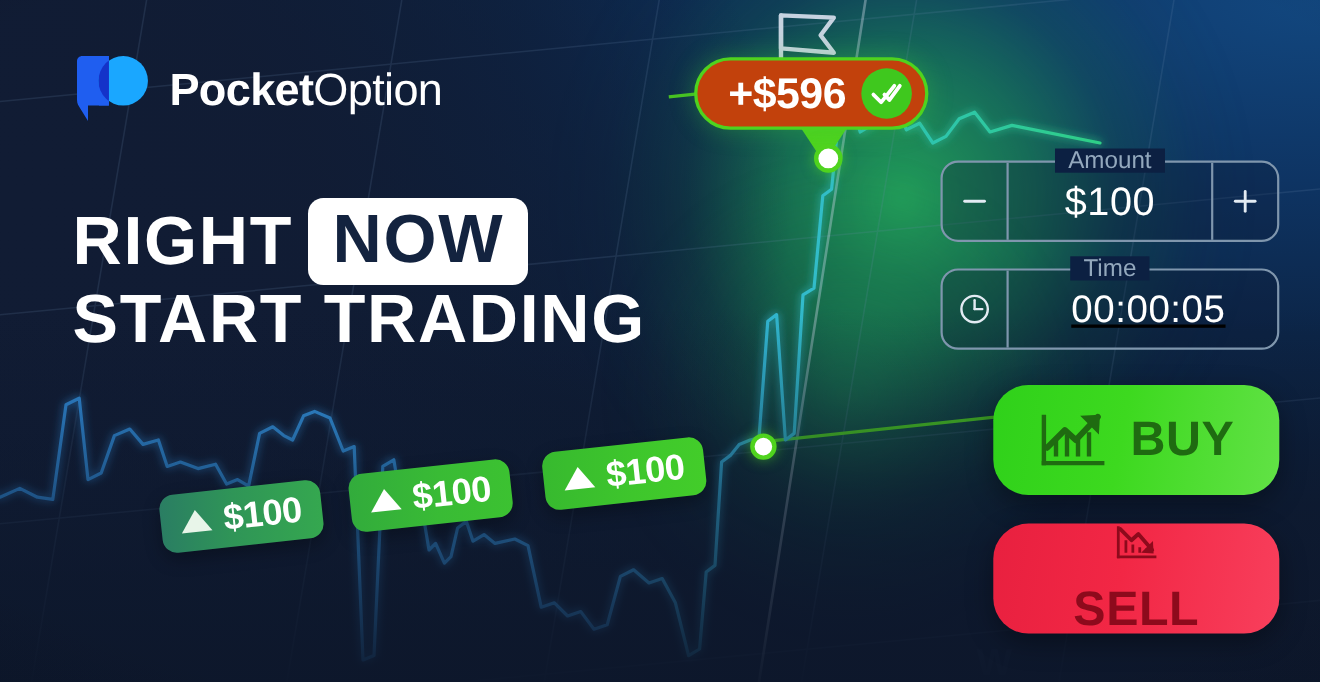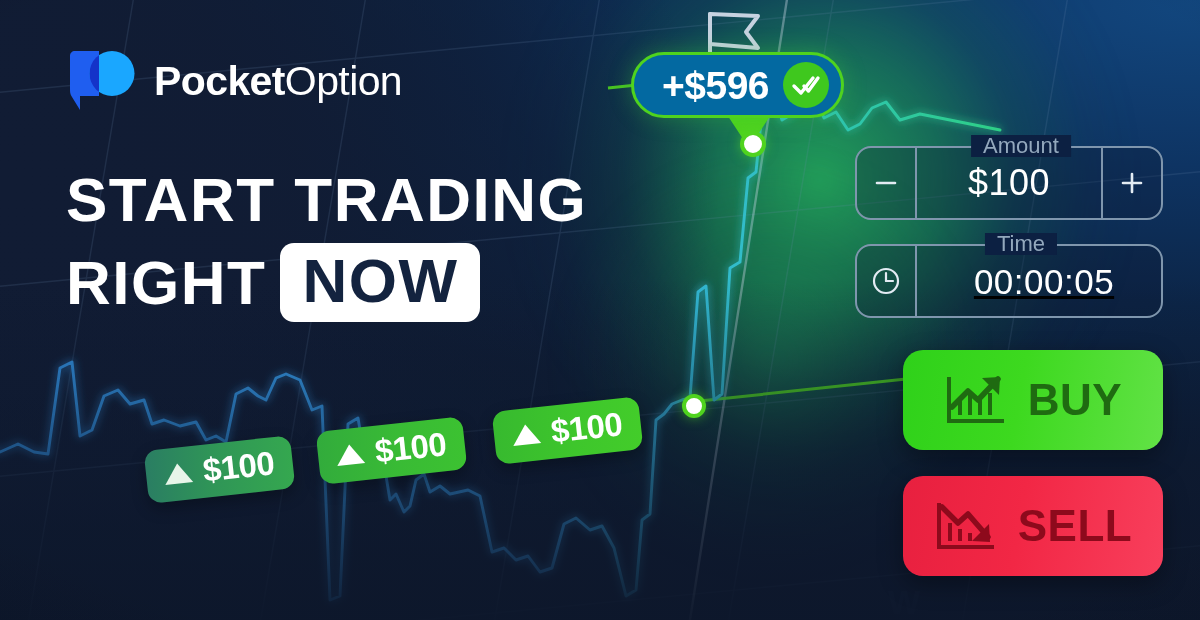--- a/index.html
+++ b/index.html
@@ -67,21 +67,21 @@
     border-radius:14px;
     padding:6px 22px 10px 22px;
     letter-spacing:1.5px;
   }
 
   
   .flag-icon{position:absolute;left:700px;top:8px;}
   .callout{
     position:absolute;left:631px;top:52px;
     display:flex;align-items:center;gap:14px;
-    background:#0369a1;
+    background:#c2410c;
     border:3px solid #4fd31e;
     border-radius:34px;
     padding:7px 12px 7px 28px;
     box-shadow:0 0 22px rgba(60,200,60,0.35);
   }
   .callout-text{
     font-size:39px;font-weight:bold;color:#ffffff;letter-spacing:-0.5px;line-height:1;white-space:nowrap;
   }
   .callout-check{
     width:46px;height:46px;border-radius:50%;
@@ -127,50 +127,51 @@
     border:2px solid #7f96ad;
     border-radius:16px;
     display:flex;align-items:stretch;
     background:rgba(12,28,52,0.30);
   }
   .field + .field{margin-top:24px;text-decoration:underline;}
   .field-legend{
     position:absolute;left:50%;top:-13px;transform:translateX(-50%);
     background:#0c2042;
     padding:0 12px;
-    font-size:22px;color:#93a8bd;line-height:1;white-space:nowrap;margin-left:12px;
+    font-size:22px;color:#93a8bd;line-height:1;white-space:nowrap;
   }
   .field-side{
     width:58px;flex:0 0 58px;
     display:flex;align-items:center;justify-content:center;
     color:#cdd9e6;
   }
   .field-side.left{border-right:2px solid #7f96ad;}
   .field-side.right{border-left:2px solid #7f96ad;}
   .field-value{
     flex:1;display:flex;align-items:center;justify-content:center;
     font-size:36px;color:#ffffff;letter-spacing:0.5px;line-height:1;
   }
   .field-value.time{font-size:35px;letter-spacing:0.5px;padding-left:10px;}
 
   .action-btn{
     margin-top:32px;
     height:100px;
-    border-radius:20px;
+    border-radius:32px;
     display:flex;align-items:center;justify-content:center;gap:22px;
     cursor:pointer;
     box-shadow:0 8px 24px rgba(0,0,0,0.35);
     margin-left:48px;
   }
   #buy-button{
     background:linear-gradient(100deg,#2fd11a 0%,#3dd91f 45%,#62e246 100%);
   }
   #sell-button{
     margin-top:26px;
     background:linear-gradient(100deg,#e8203f 0%,#f22745 45%,#f83f5c 100%);
+    flex-direction:column;
   }
   .action-label{
     font-size:44px;font-weight:bold;letter-spacing:0.5px;line-height:1;
   }
   #buy-button .action-label{color:#1f6b11;}
   #sell-button .action-label{color:#8d0a1c;}
 </style>
 </head>
 <body>
 
@@ -242,25 +243,25 @@
           <rect x="0" y="0" width="33" height="66"></rect>
         </clipPath>
       <circle cx="46" cy="25.5" r="22.5" fill="#1433c9" clip-path="url(#clipL)"></circle>
     </svg>
     <div class="logo-text">
       <span class="b">Pocket</span><span class="l">Option</span>
     </div>
   </div>
 
   <div class="headline">
-    <div class="hl-line">START TRADING</div>
     <div class="hl-line two">
       <span>RIGHT</span>
       <span class="hl-chip">NOW</span>
     </div>
+    <div class="hl-line">START TRADING</div>
   </div>
 
   <svg class="flag-icon" width="70" height="62" viewBox="0 0 70 62">
     <path d="M10 58 L10 6" stroke="#c6d2e0" stroke-width="4" stroke-linecap="round" fill="none"></path>
     <path d="M10 6 L58 8 L46 24 L58 40 L10 36 Z" stroke="#c6d2e0" stroke-width="4" stroke-linejoin="round" fill="none"></path>
   </svg>
 
   <svg class="green-pointer" width="62" height="48" viewBox="0 0 62 48">
     <path d="M2 2 L60 2 L31 46 Z" fill="#4fd31e"></path>
   </svg>

